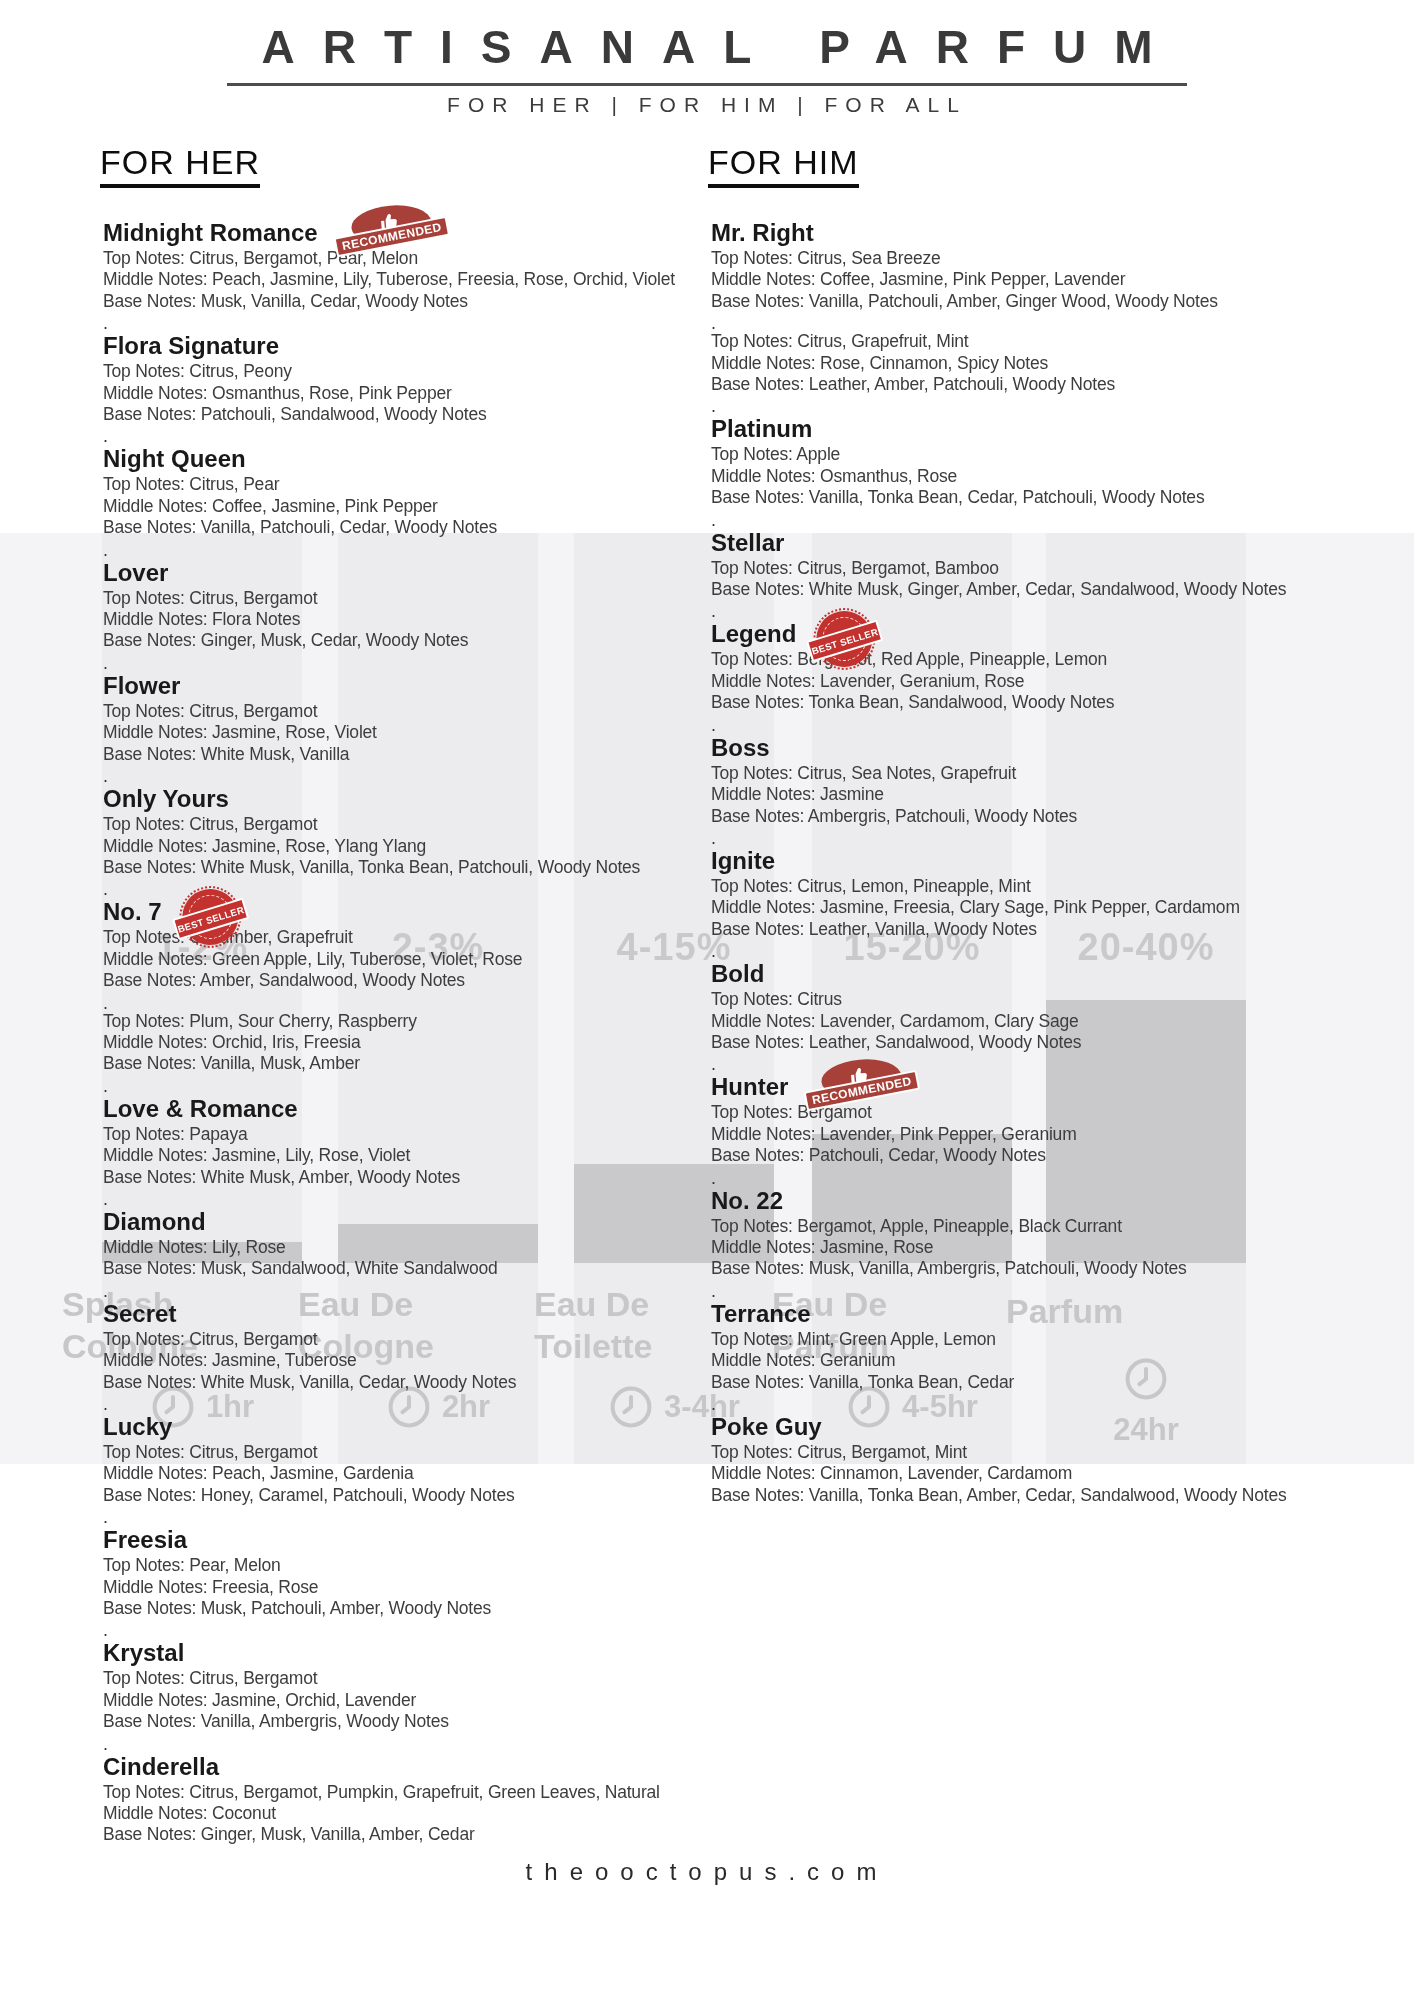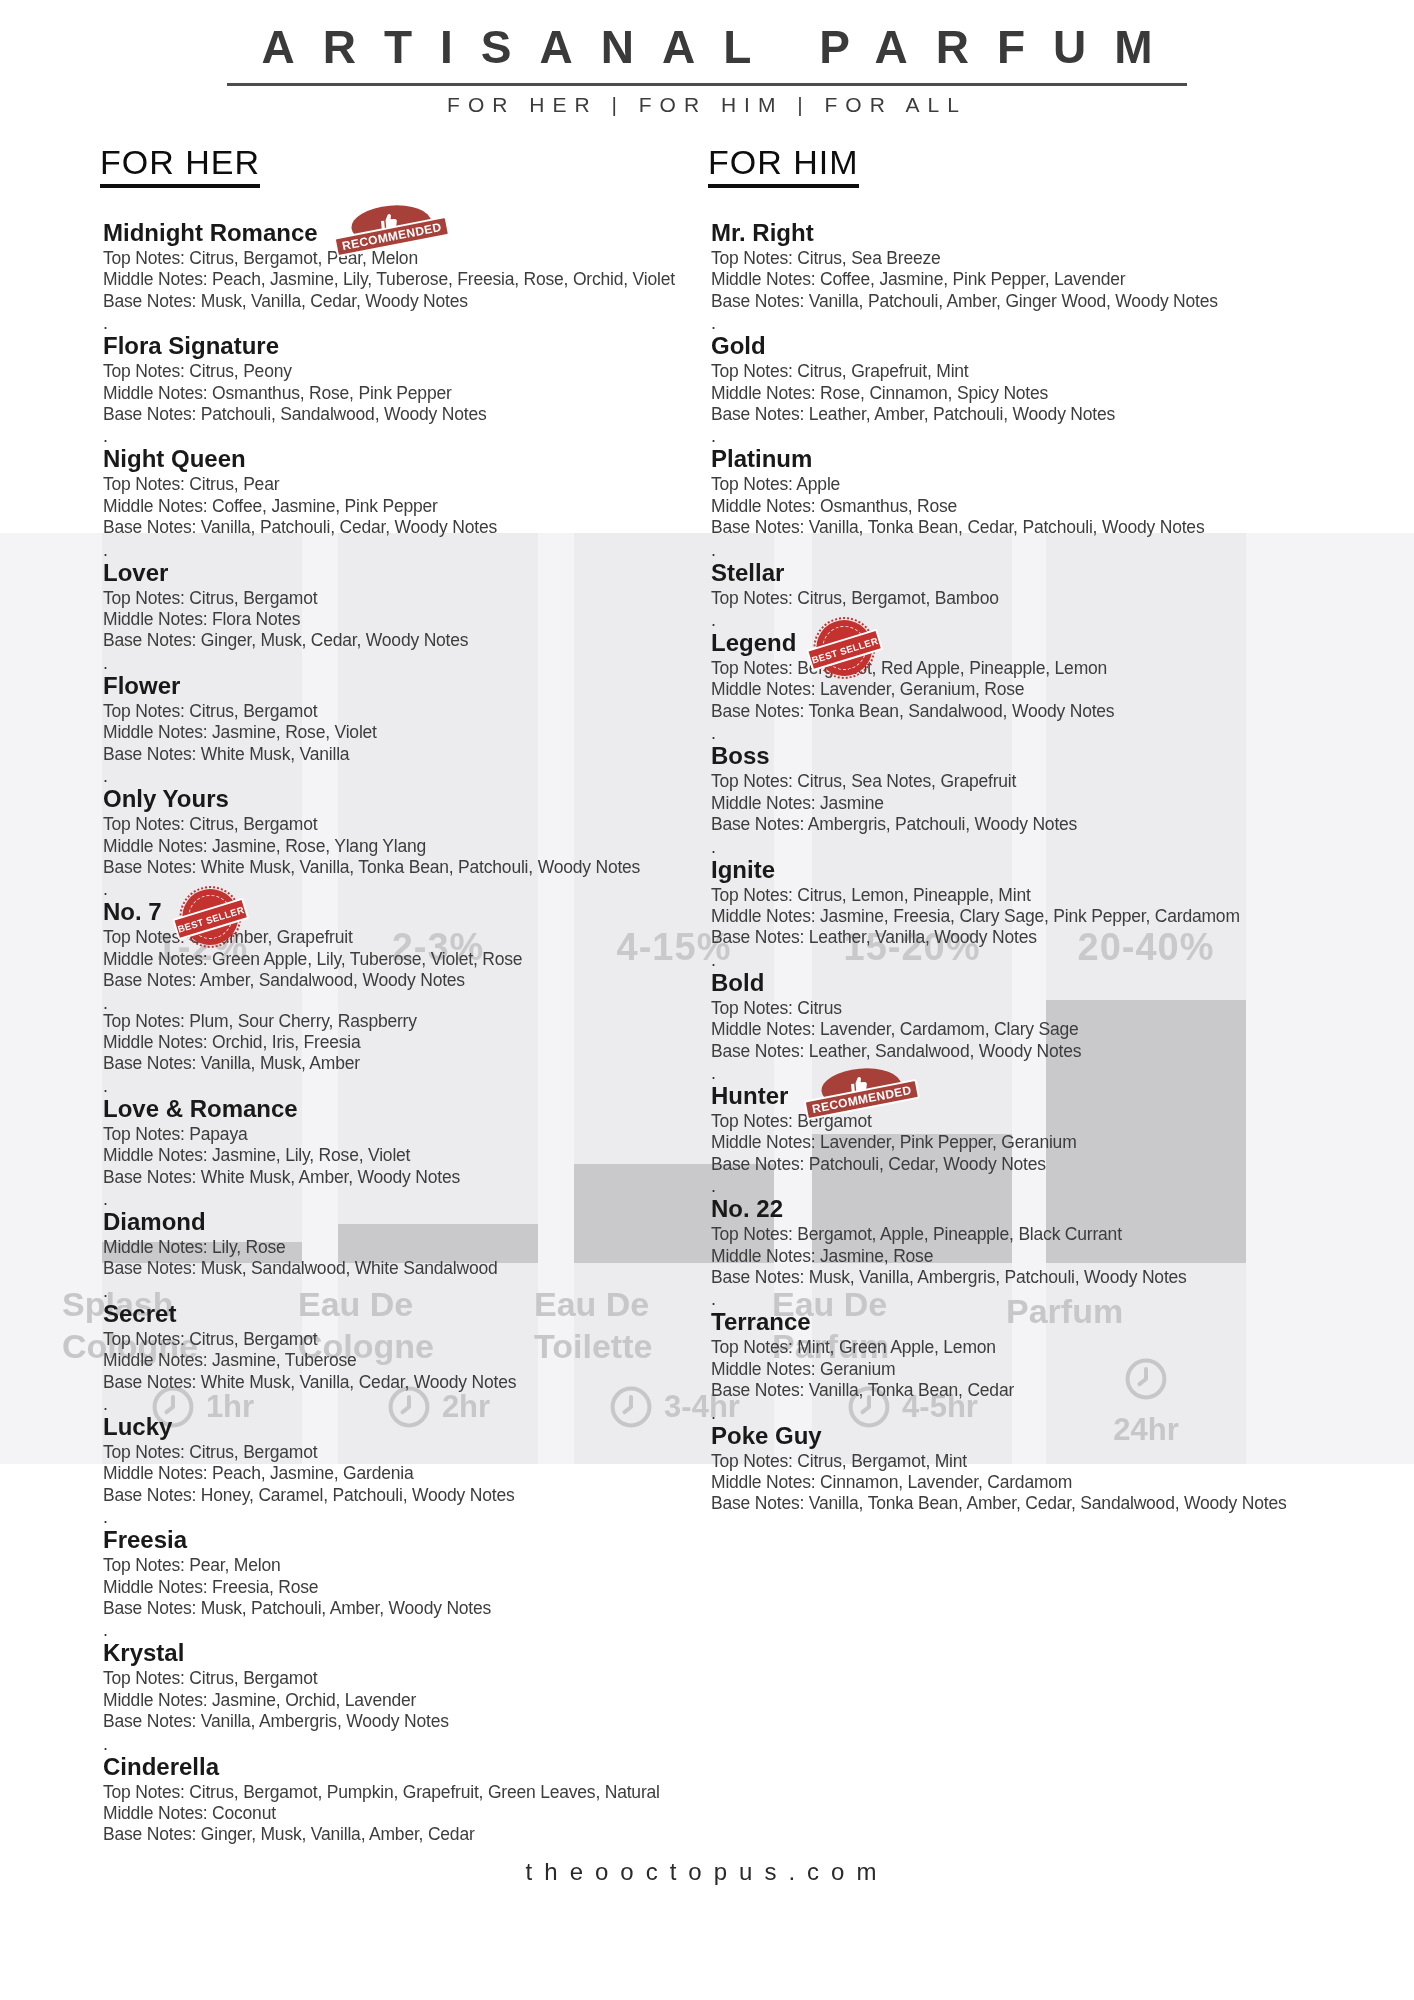--- a/index.html
+++ b/index.html
@@ -304,42 +304,40 @@
       <div class="entry">
         <div class="name-row">
           <div class="pname">Mr. Right</div>
         </div>
         <div class="note">Top Notes: Citrus, Sea Breeze</div>
         <div class="note">Middle Notes: Coffee, Jasmine, Pink Pepper, Lavender</div>
         <div class="note">Base Notes: Vanilla, Patchouli, Amber, Ginger Wood, Woody Notes</div>
       </div>
       <div class="entry">
         <div class="dot-line">.</div>
-        <div class="name-row">
-          <div class="pname">Gold</div>
-        </div>
         <div class="note">Top Notes: Citrus, Grapefruit, Mint</div>
         <div class="note">Middle Notes: Rose, Cinnamon, Spicy Notes</div>
         <div class="note">Base Notes: Leather, Amber, Patchouli, Woody Notes</div>
       </div>
       <div class="entry">
         <div class="dot-line">.</div>
         <div class="name-row">
           <div class="pname">Platinum</div>
         </div>
         <div class="note">Top Notes: Apple</div>
         <div class="note">Middle Notes: Osmanthus, Rose</div>
         <div class="note">Base Notes: Vanilla, Tonka Bean, Cedar, Patchouli, Woody Notes</div>
       </div>
       <div class="entry">
         <div class="dot-line">.</div>
         <div class="name-row">
           <div class="pname">Stellar</div>
         </div>
         <div class="note">Top Notes: Citrus, Bergamot, Bamboo</div>
+        <div class="note">Base Notes: White Musk, Ginger, Amber, Cedar, Sandalwood, Woody Notes</div>
       </div>
       <div class="entry">
         <div class="dot-line">.</div>
         <div class="name-row">
           <div class="pname">Legend</div>
           <span class="badge-stamp">
             <span class="stamp-ring"></span>
             <span class="stamp-circle"></span>
             <span class="stamp-inner"></span>
             <span class="stamp-band">BEST SELLER</span>

